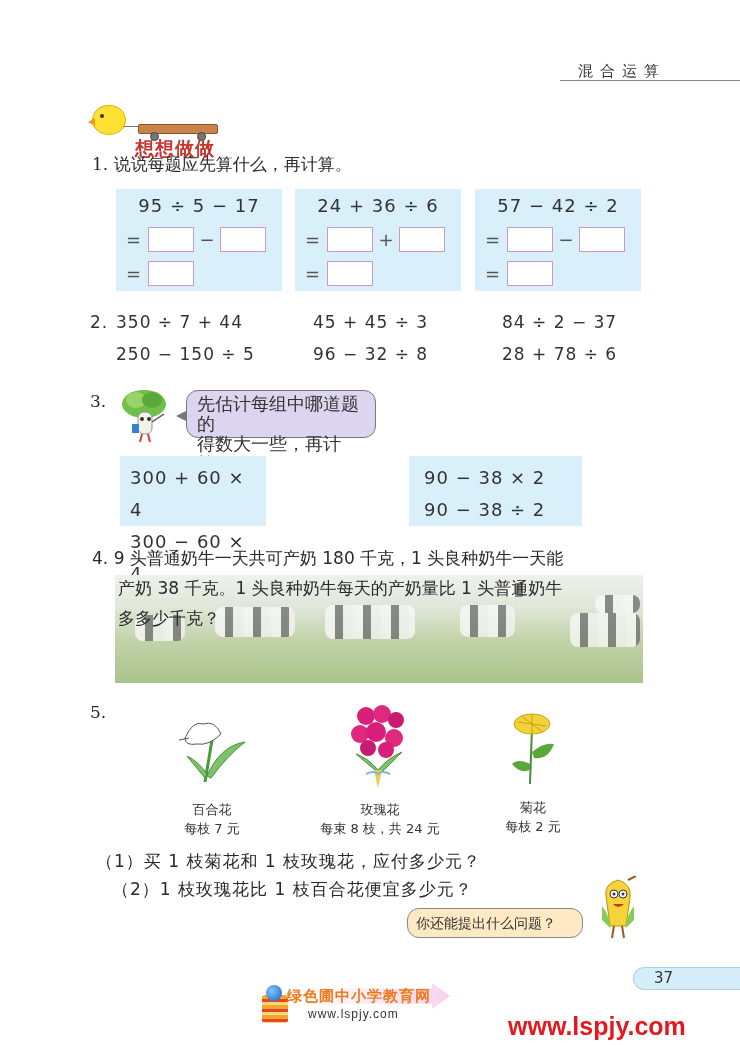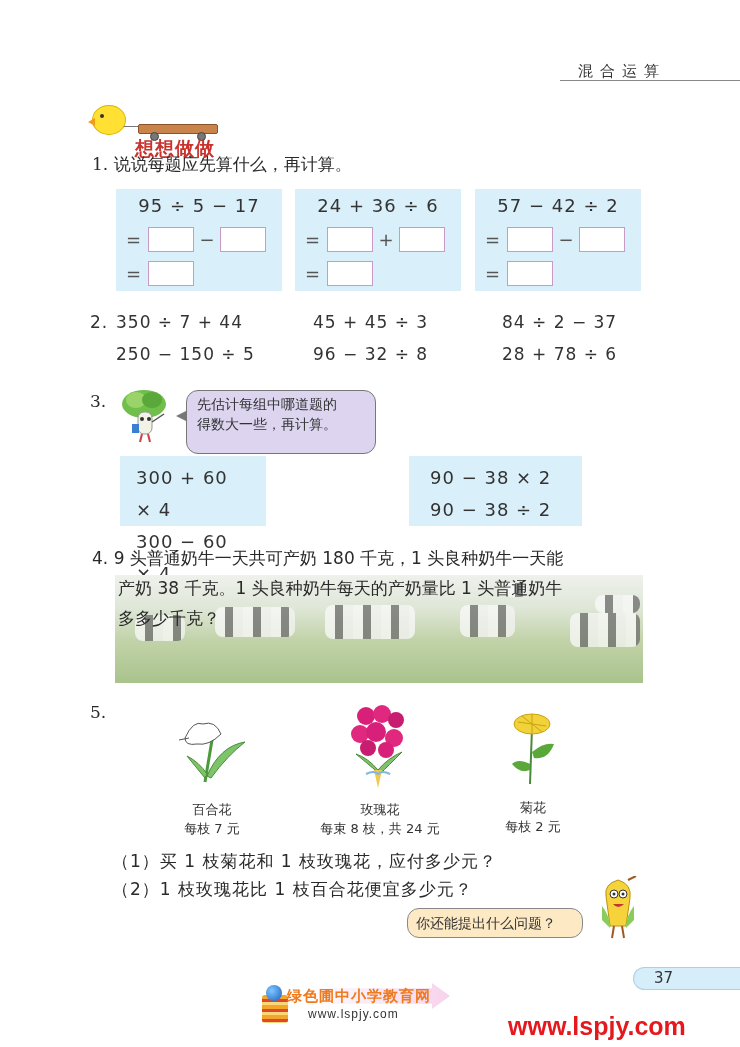--- a/index.html
+++ b/index.html
@@ -29,23 +29,23 @@
   .q1-expr { font-size: 18px; color: #333; position: absolute; top: 6px; left: 0; width: 100%; text-align: center; letter-spacing: 1px; }
   .q1-row { position: absolute; left: 10px; font-size: 18px; color: #555; display: flex; align-items: center; }
   .ansbox { width: 46px; height: 25px; border: 1px solid #c79ac7; background: #fff; display: inline-block; }
   .op { display: inline-block; width: 26px; text-align: center; }
   .eq { display: inline-block; width: 22px; }
 
   
   .q2-expr { font-size: 17px; color: #333; letter-spacing: 1px; }
 
   
-  .bubble { left: 186px; top: 390px; width: 190px; height: 64px; background: #ddd5f0; border: 1px solid #777; border-radius: 12px; font-size: 14px; line-height: 20px; padding: 3px 10px; color: #333; }
+  .bubble { left: 186px; top: 390px; width: 190px; height: 48px; background: #ddd5f0; border: 1px solid #777; border-radius: 12px; font-size: 18px; line-height: 20px; padding: 3px 10px; color: #333; }
   .bubble-tail { left: 176px; top: 410px; width: 0; height: 0; border-top: 6px solid transparent; border-bottom: 6px solid transparent; border-right: 12px solid #777; }
-  .q3-panel { background: #d9f0fa; top: 456px; height: 70px; padding: 6px 16px; font-size: 18px; line-height: 32px; color: #333; letter-spacing: 1px; }
+  .q3-panel { background: #d9f0fa; top: 456px; height: 70px; padding: 6px 10px; font-size: 18px; line-height: 32px; color: #333; letter-spacing: 1px; }
   .cabbage { left: 118px; top: 388px; width: 52px; height: 56px; }
 
   
   .q4-photo { left: 115px; top: 575px; width: 528px; height: 108px;
     background: linear-gradient(180deg, #eef1ec 0%, #dfe7d8 30%, #c2d3a9 60%, #a9c38c 100%); }
   .cow { height: 26px; border-radius: 8px; background: repeating-linear-gradient(90deg, #fafafa 0 10px, #6b6b6b 10px 18px, #f4f4f4 18px 28px); opacity: 0.75; }
   .q4-text { left: 92px; top: 543px; width: 560px; font-size: 17px; line-height: 30px; color: #2a2a2a; }
   .q4-indent { padding-left: 26px; }
 
   
@@ -212,21 +212,21 @@
 </div>
 <div class="abs flower-caption" style="left:300px; top:800px; width:160px;">
   <div>玫瑰花</div>
   <div>每束 8 枝，共 24 元</div>
 </div>
 <div class="abs flower-caption" style="left:493px; top:798px; width:80px;">
   <div>菊花</div>
   <div>每枝 2 元</div>
 </div>
 
-<div class="abs sub-q" style="left:112px; top:850px;">（1）买 1 枝菊花和 1 枝玫瑰花，应付多少元？</div>
+<div class="abs sub-q" style="left:96px; top:850px;">（1）买 1 枝菊花和 1 枝玫瑰花，应付多少元？</div>
 <div class="abs sub-q" style="left:112px; top:878px;">（2）1 枝玫瑰花比 1 枝百合花便宜多少元？</div>
 
 <div class="abs bubble2">你还能提出什么问题？</div>
 <svg class="abs" style="left:596px; top:876px;" width="46" height="64" viewBox="0 0 46 64">
   <path d="M10 20 Q8 8 22 4 Q36 8 34 22 L30 50 L14 50 Z" fill="#f6d33a" stroke="#b59410"></path>
   <path d="M6 30 Q14 40 14 52 L6 44 Z" fill="#8acc5a"></path>
   <path d="M38 30 Q30 40 30 52 L38 44 Z" fill="#8acc5a"></path>
   <circle cx="18" cy="18" r="4" fill="#fff" stroke="#333"></circle>
     <circle cx="27" cy="18" r="4" fill="#fff" stroke="#333"></circle>
   <circle cx="18" cy="18" r="1.5" fill="#333"></circle>

